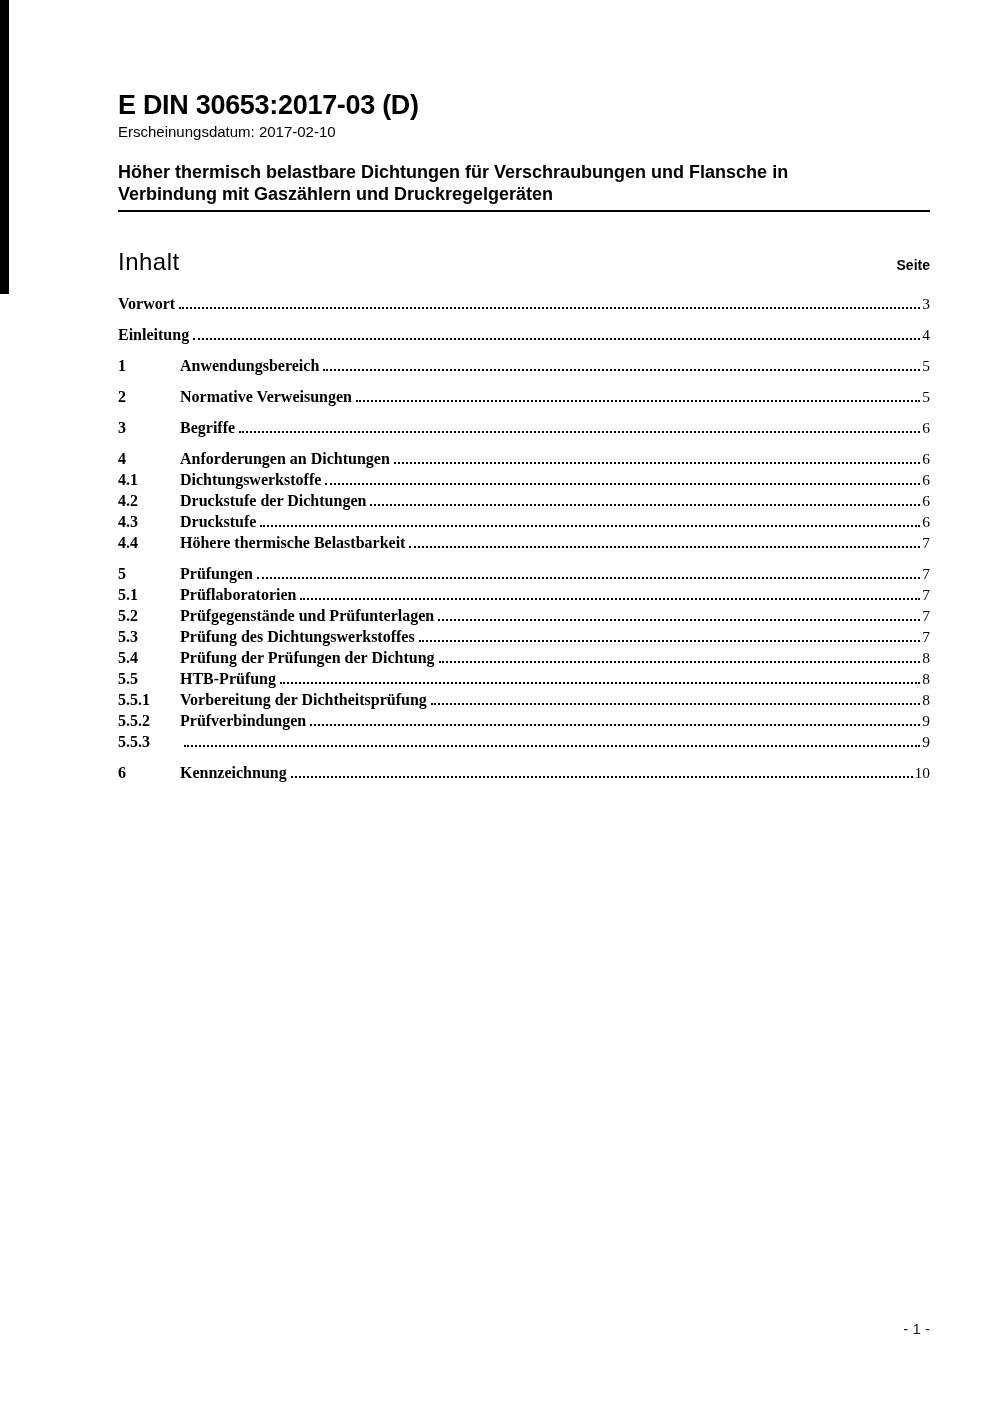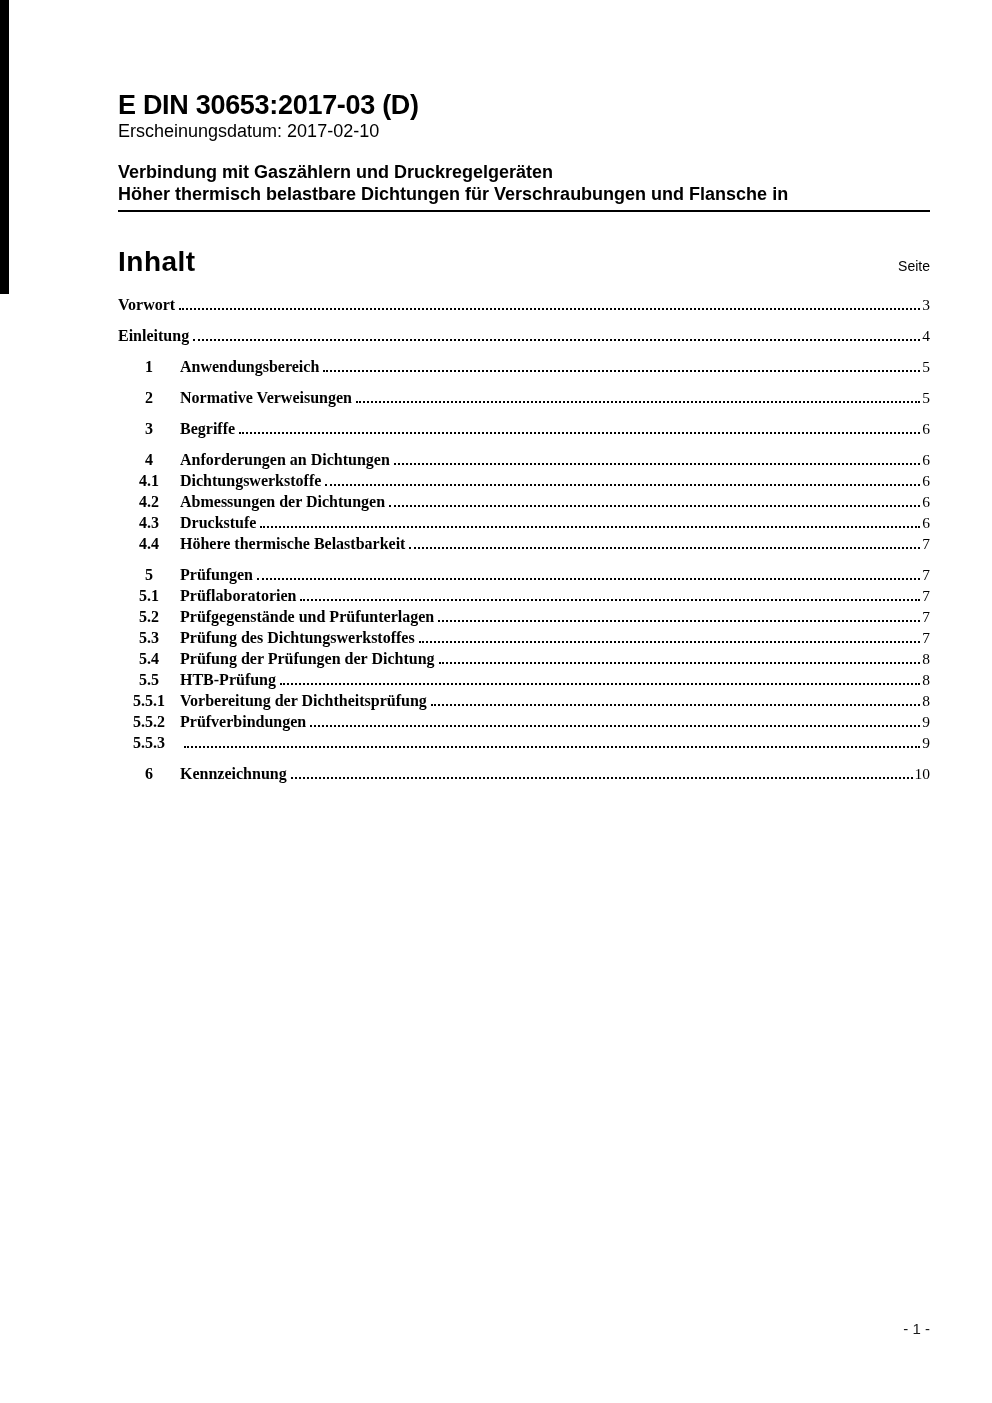--- a/index.html
+++ b/index.html
@@ -33,61 +33,60 @@
     margin-top: 90px;
     font-family: "Liberation Sans", sans-serif;
     font-weight: 700;
     font-size: 27px;
     line-height: 30px;
     letter-spacing: -0.3px;
   }
   .release {
     margin-top: 3px;
     font-family: "Liberation Sans", sans-serif;
-    font-size: 18px;
+    font-size: 15px;
     line-height: 17px;
   }
   .doc-title {
     margin-top: 21px;
     font-family: "Liberation Sans", sans-serif;
     font-weight: 700;
     font-size: 18px;
     line-height: 22px;
     padding-bottom: 5px;
     border-bottom: 2px solid #000;
   }
   .toc-head {
     margin-top: 37px;
     display: flex;
     justify-content: space-between;
     align-items: baseline;
     font-family: "Liberation Sans", sans-serif;
     line-height: 25px;
   }
   .toc-heading {
-    font-weight: 700;
-    font-size: 28px;
+    font-weight: 400;
+    font-size: 24px;
     letter-spacing: 0.5px;
   }
   .toc-page-col {
-    font-weight: 400;
+    font-weight: 700;
     font-size: 14px;
   }
   .toc {
     margin-top: 15px;
     font-family: "Liberation Serif", serif;
     font-size: 16px;
   }
   .toc-row {
     display: flex;
     align-items: baseline;
     height: 21px;
     line-height: 21px;
     white-space: nowrap;
-    text-align: center;
   }
   .toc-row.lvl1 {
     margin-top: 10px;
   }
   .toc-num {
     flex: 0 0 62px;
     font-weight: 700;
   }
   .toc-label {
     font-weight: 700;
@@ -115,22 +114,22 @@
 <body>
 
 <div class="page">
   <div class="scan-bar"></div>
 
   <div class="content">
     <div class="doc-code">E DIN 30653:2017-03 (D)</div>
     <div class="release">Erscheinungsdatum: 2017-02-10</div>
 
     <div class="doc-title">
+      <div>Höher thermisch belastbare Dichtungen für Verschraubungen und Flansche in</div>
       <div>Verbindung mit Gaszählern und Druckregelgeräten</div>
-      <div>Höher thermisch belastbare Dichtungen für Verschraubungen und Flansche in</div>
     </div>
 
     <div class="toc-head">
       <span class="toc-heading">Inhalt</span>
       <span class="toc-page-col">Seite</span>
     </div>
 
     <div class="toc" id="toc-list">
         <div class="toc-row lvl1">
           <span class="toc-label">Vorwort</span>
@@ -167,21 +166,21 @@
           <span class="toc-page">6</span>
         </div>
         <div class="toc-row lvl2">
           <span class="toc-num">4.1</span>
           <span class="toc-label">Dichtungswerkstoffe</span>
           <span class="toc-dots"></span>
           <span class="toc-page">6</span>
         </div>
         <div class="toc-row lvl2">
           <span class="toc-num">4.2</span>
-          <span class="toc-label">Abmessungen der Dichtungen</span>
+          <span class="toc-label">Druckstufe der Dichtungen</span>
           <span class="toc-dots"></span>
           <span class="toc-page">6</span>
         </div>
         <div class="toc-row lvl2">
           <span class="toc-num">4.3</span>
           <span class="toc-label">Druckstufe</span>
           <span class="toc-dots"></span>
           <span class="toc-page">6</span>
         </div>
         <div class="toc-row lvl2">

